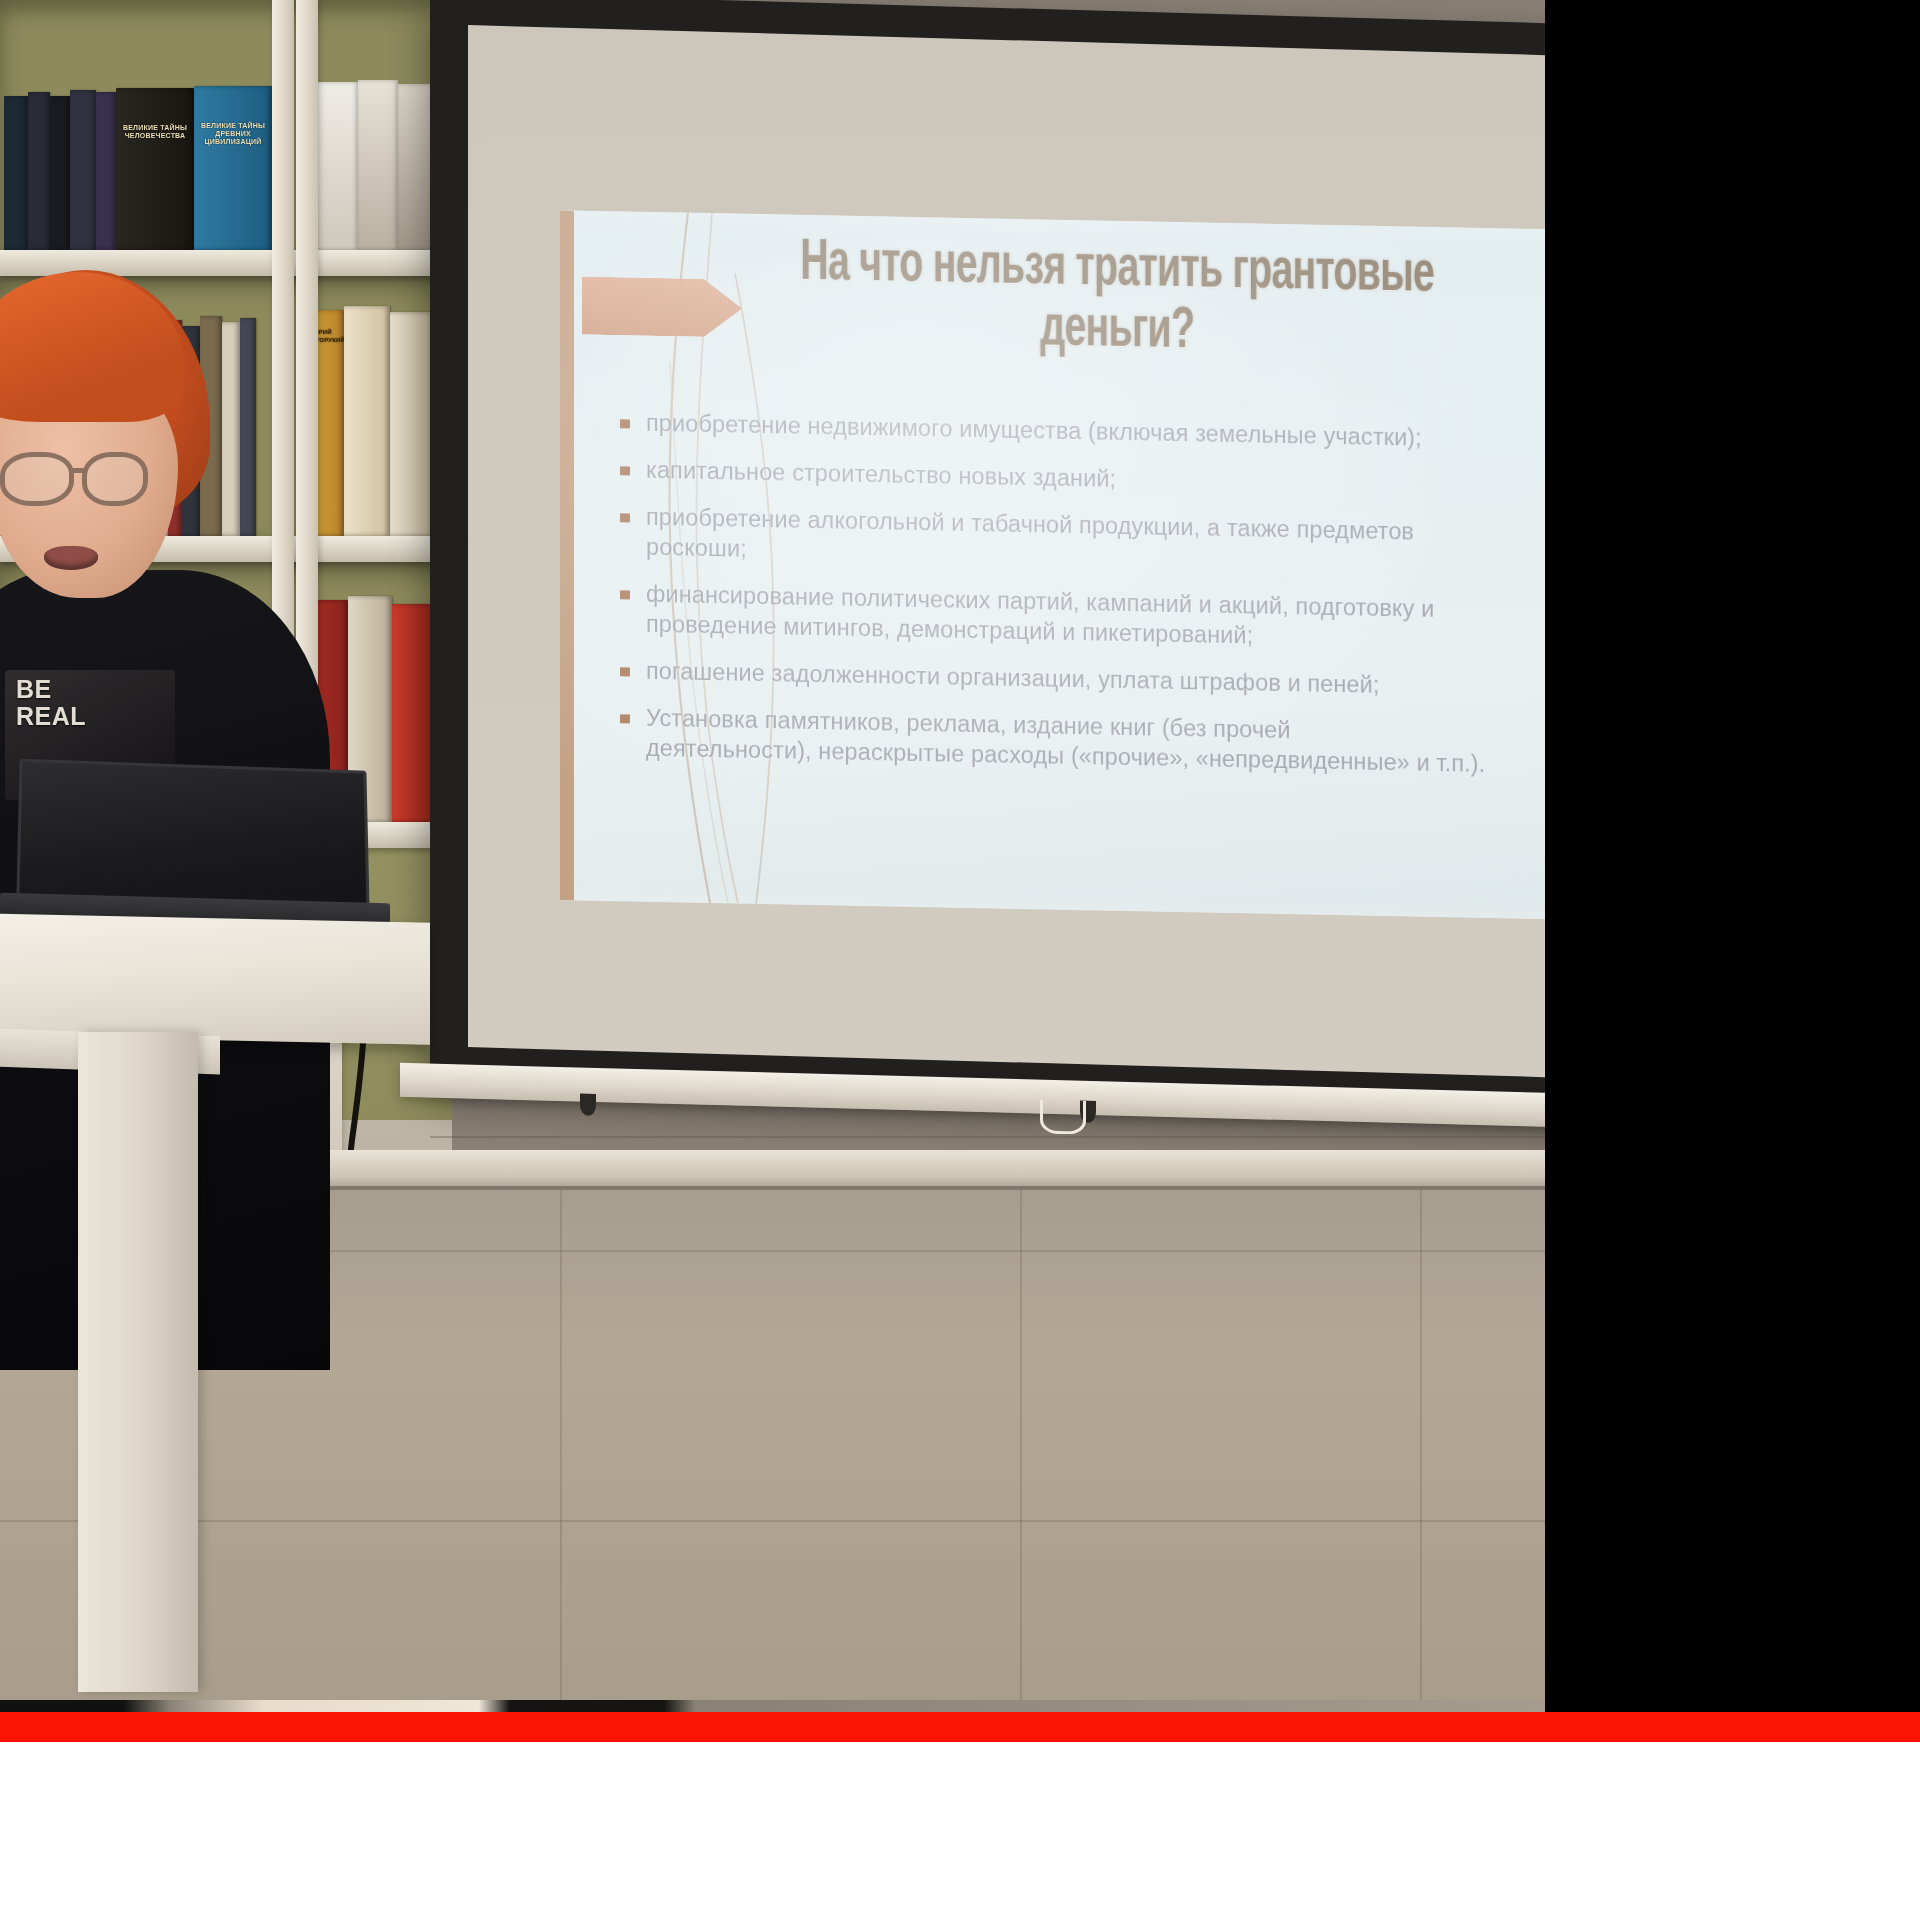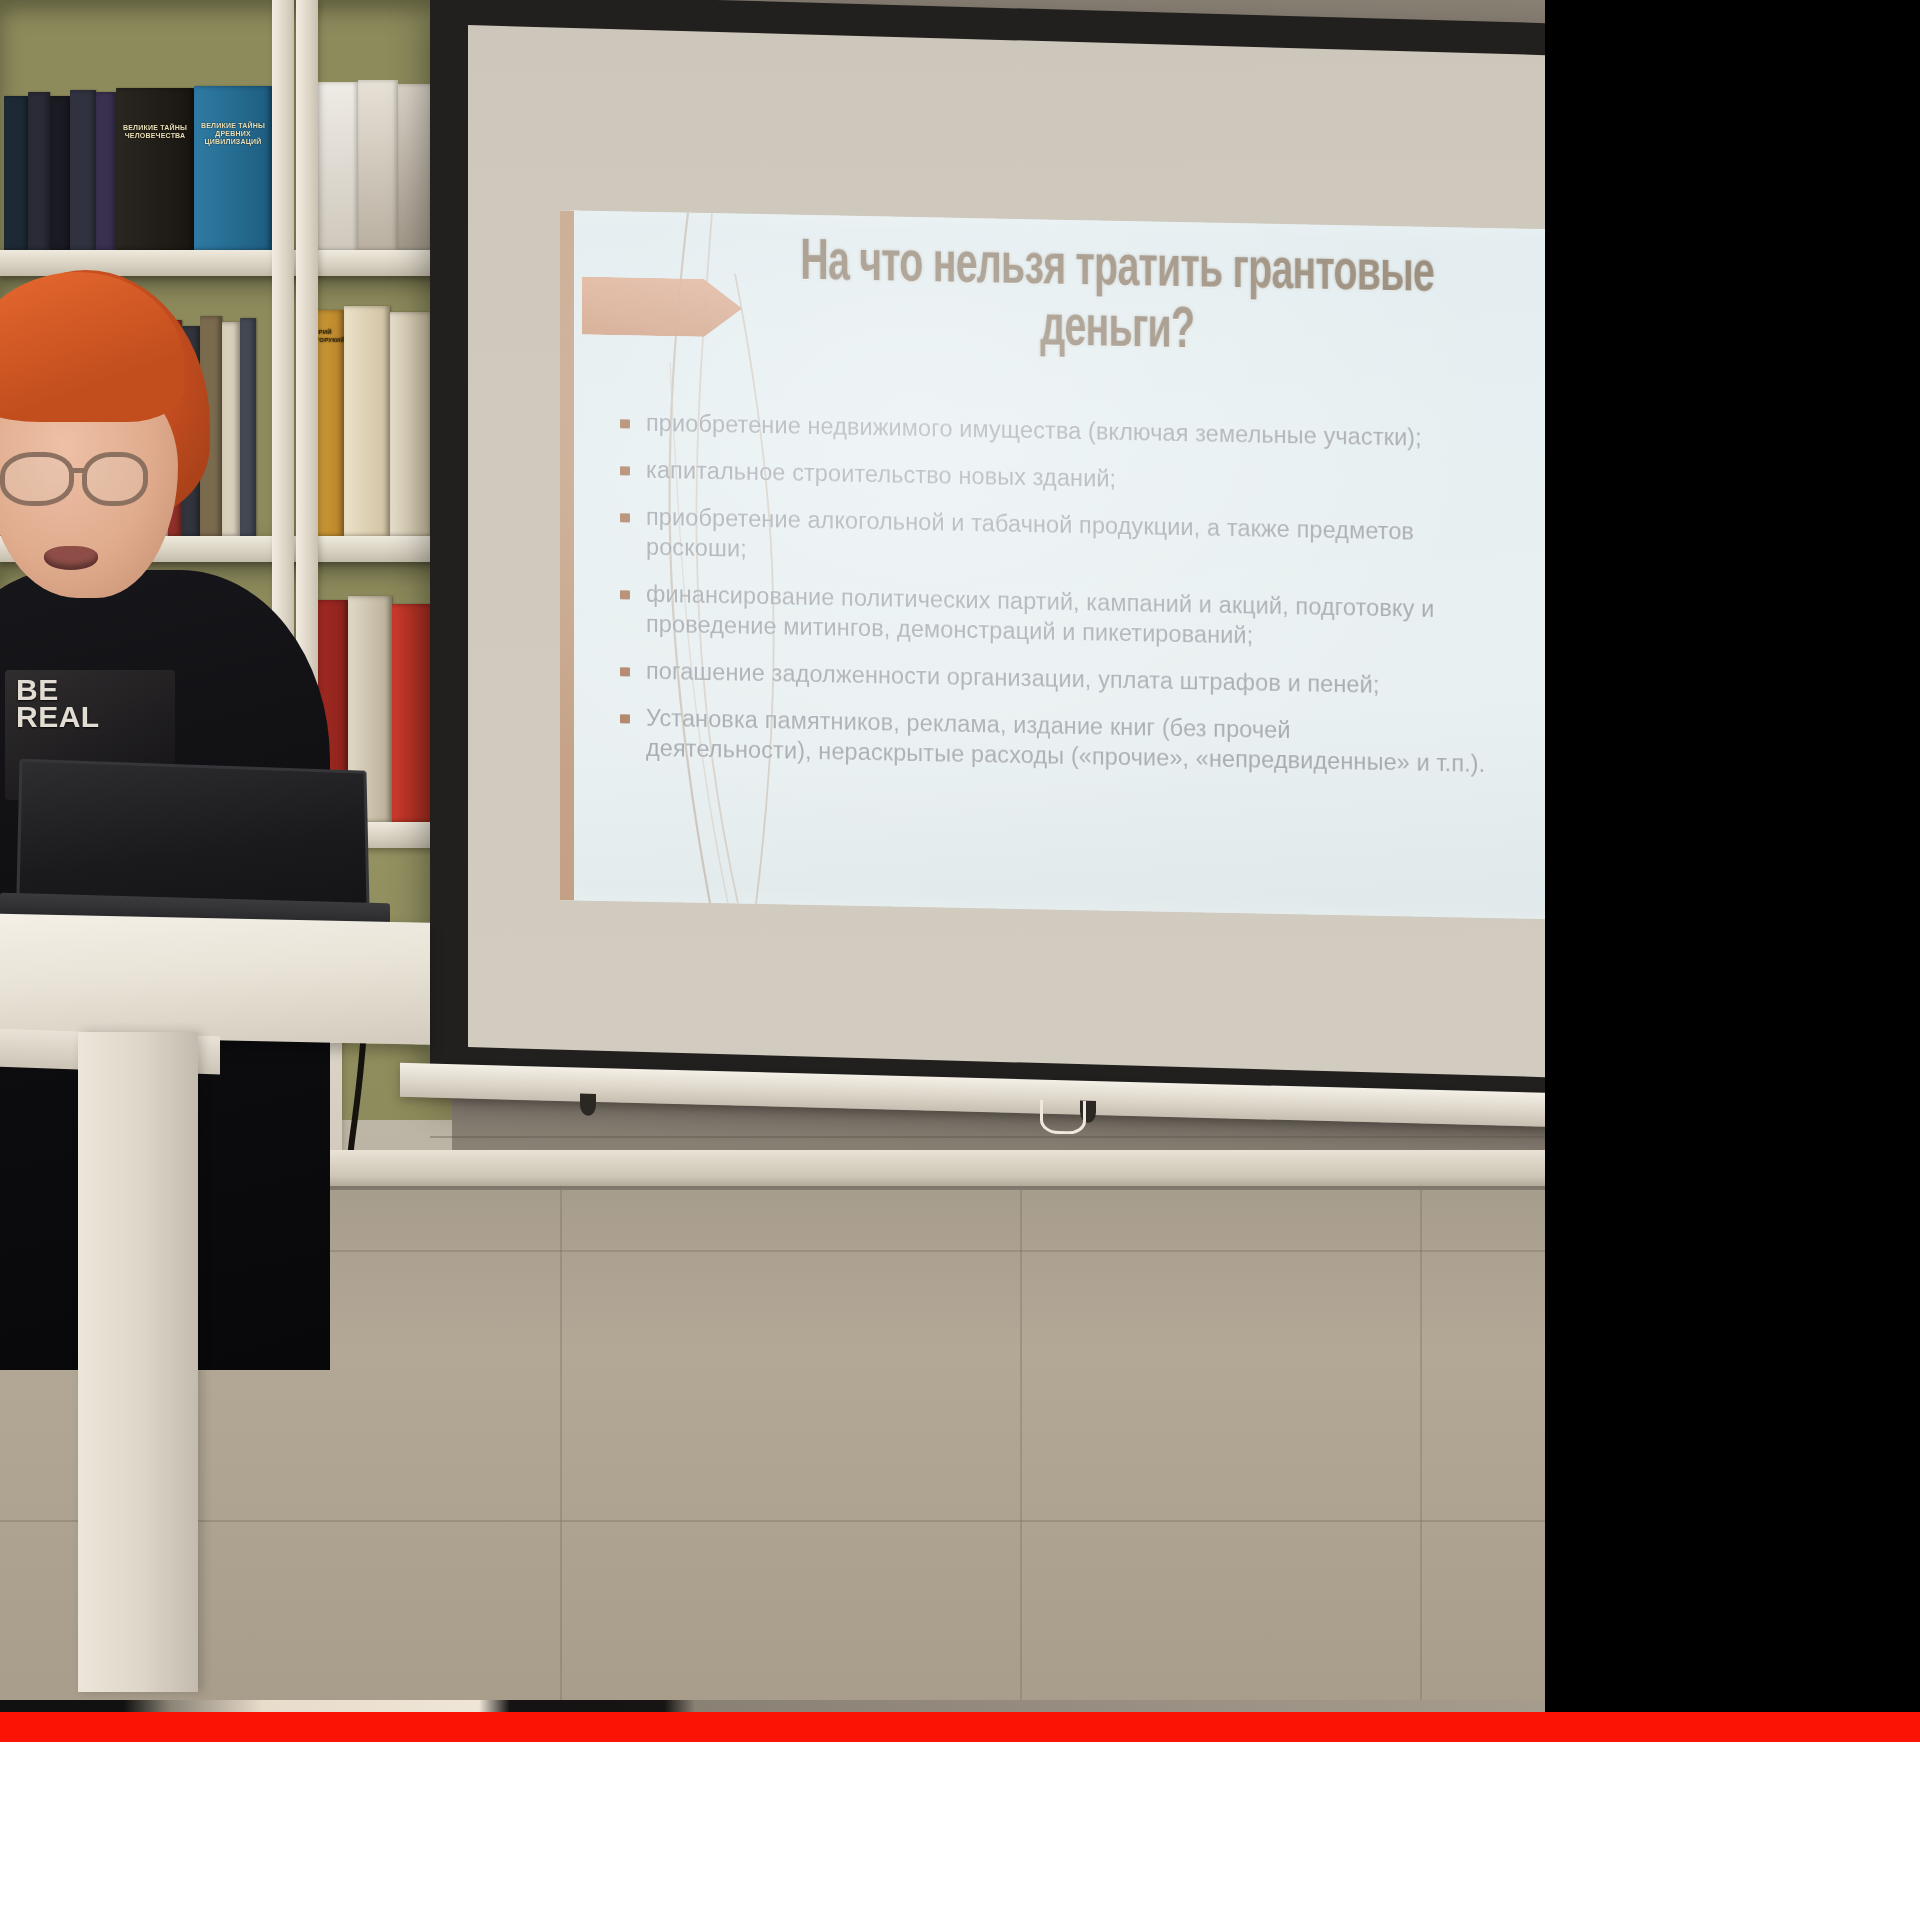--- a/index.html
+++ b/index.html
@@ -302,21 +302,21 @@
   }
   .shirt-graphic {
     position: absolute; left: 35px; top: 400px;
     width: 170px; height: 130px;
     background: linear-gradient(150deg, rgba(150,140,130,.22), rgba(60,55,50,.05));
     border-radius: 4px;
     filter: blur(0.6px);
   }
   .shirt-text {
     position: absolute; left: 46px; top: 406px;
-    font-weight: 700; font-size: 30px; line-height: 27px;
+    font-weight: 700; font-size: 25px; line-height: 27px;
     color: #e3dcd2; letter-spacing: .5px;
     text-shadow: 0 1px 2px rgba(0,0,0,.8);
     filter: blur(0.35px);
   }
 
   #podium { position: absolute; left: -40px; top: 770px; width: 520px; height: 950px; }
   .podium-top {
     position: absolute; left: 10px; top: 148px;
     width: 460px; height: 122px;
     background: linear-gradient(175deg,#f4f0e7 0%, #e8e2d6 50%, #d2cbbd 100%);

